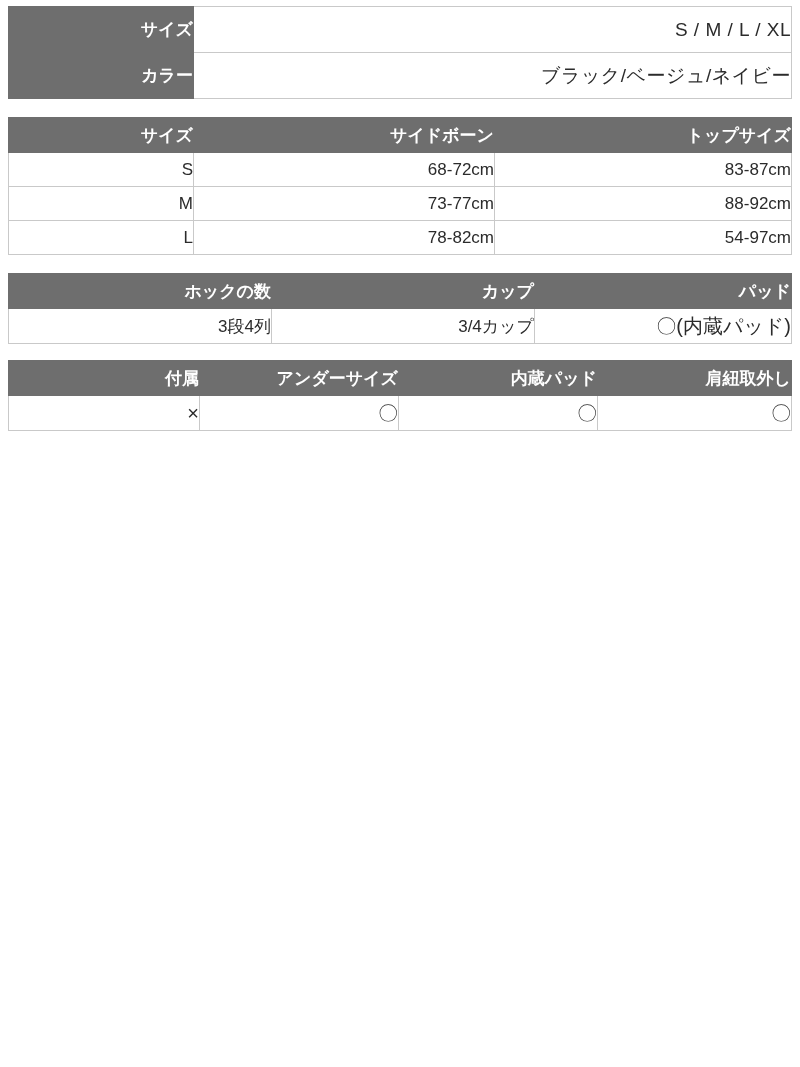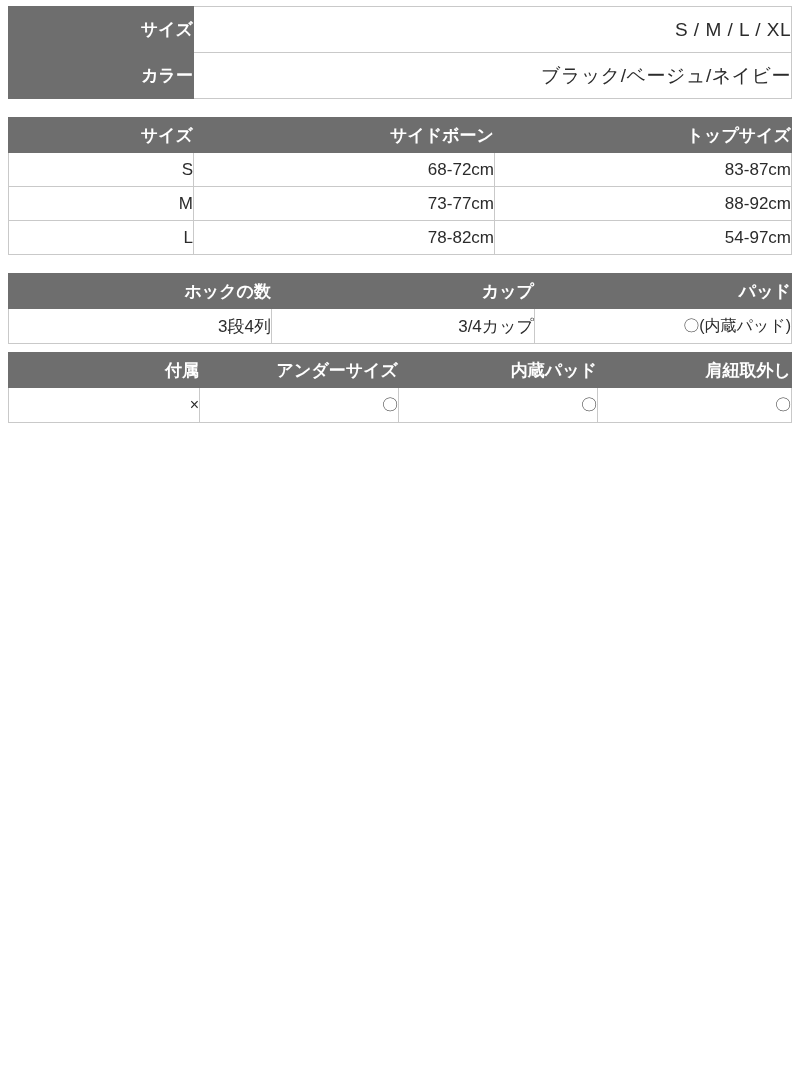--- a/index.html
+++ b/index.html
@@ -22,21 +22,21 @@
     padding: 6px 8px 0 8px;
   }
   table {
     width: 784px;
     border-collapse: collapse;
     table-layout: fixed;
     margin: 0 0 16px 0;
   }
   table.spec-table { margin-bottom: 18px; }
   table.size-table { margin-bottom: 18px; }
-  table.detail-table { margin-bottom: 8px; }
+  table.detail-table { margin-bottom: 16px; }
 
   td, th {
     border: 1px solid #c9c9c9;
     padding: 0;
     height: 33px;
     font-size: 17px;
     font-weight: normal;
     text-align: right;
     vertical-align: middle;
     background: #ffffff;
@@ -61,21 +61,21 @@
   }
   .spec-table td { height: 45px; }
   .spec-table .hdr-dark { font-size: 17px; }
   .spec-table .cell-val { font-size: 19px; margin-left: 48px; }
 
   .size-table td { height: 33px; }
   .size-table .hdr-row td { height: 34px; }
 
   .detail-table td { height: 34px; }
 
-  .circle { font-size: 16px; }
+  .circle { font-size: 20px; }
 </style>
 </head>
 <body>
 
 <div class="page">
 
   <table class="spec-table">
     <tbody>
       <tr>
         <td class="hdr-dark" style="width:184px">サイズ</td>

